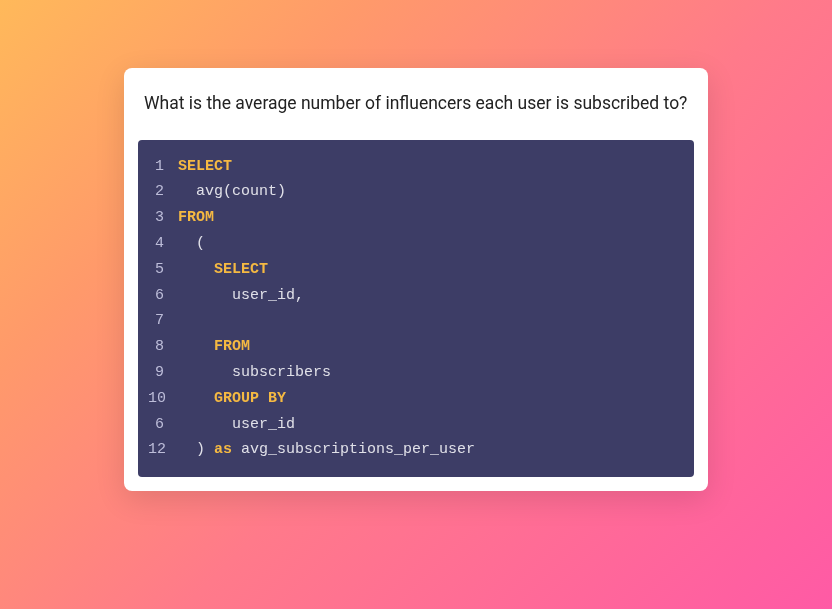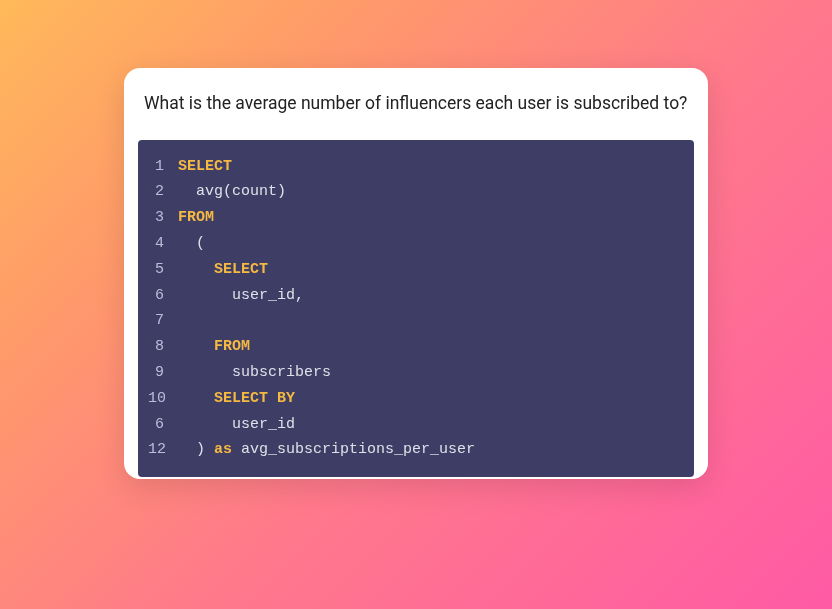--- a/index.html
+++ b/index.html
@@ -8,23 +8,23 @@
     background: linear-gradient(135deg, #ffb95a 0%, #ff9a6a 25%, #ff7a8a 55%, #ff5aa5 100%);
     font-family: -apple-system, BlinkMacSystemFont, "Segoe UI", Roboto, sans-serif;
     display: flex;
     align-items: flex-start;
     justify-content: center;
   }
   .card {
     margin-top: 68px;
     width: 584px;
     background: #fff;
-    border-radius: 16px;
+    border-radius: 8px;
     box-shadow: 0 8px 30px rgba(0,0,0,0.12);
-    padding: 18px 14px 2px 14px;
+    padding: 18px 14px 14px 14px;
   }
   .question {
     font-size: 17.5px;
     color: #222;
     font-weight: 400;
     padding: 6px 6px 24px 6px;
     line-height: 1.35;
   }
   .code-panel {
     background: #3d3d66;
@@ -61,17 +61,17 @@
   <div class="code-panel" id="code-panel">
       <div class="code-line"><span class="gutter">1</span><span class="code"><span class="kw">SELECT</span></span></div>
       <div class="code-line"><span class="gutter">2</span><span class="code"><span class="txt">  avg</span><span class="txt">(</span><span class="txt">count</span><span class="txt">)</span></span></div>
       <div class="code-line"><span class="gutter">3</span><span class="code"><span class="kw">FROM</span></span></div>
       <div class="code-line"><span class="gutter">4</span><span class="code"><span class="txt">  (</span></span></div>
       <div class="code-line"><span class="gutter">5</span><span class="code"><span class="txt">    </span><span class="kw">SELECT</span></span></div>
       <div class="code-line"><span class="gutter">6</span><span class="code"><span class="txt">      user_id,</span></span></div>
       <div class="code-line"><span class="gutter">7</span></div>
       <div class="code-line"><span class="gutter">8</span><span class="code"><span class="txt">    </span><span class="kw">FROM</span></span></div>
       <div class="code-line"><span class="gutter">9</span><span class="code"><span class="txt">      subscribers</span></span></div>
-      <div class="code-line"><span class="gutter">10</span><span class="code"><span class="txt">    </span><span class="kw">SELECT BY</span></span></div>
+      <div class="code-line"><span class="gutter">10</span><span class="code"><span class="txt">    </span><span class="kw">GROUP BY</span></span></div>
       <div class="code-line"><span class="gutter">6</span><span class="code"><span class="txt">      user_id</span></span></div>
       <div class="code-line"><span class="gutter">12</span><span class="code"><span class="txt">  ) </span><span class="kw2">as</span><span class="txt"> avg_subscriptions_per_user</span></span></div>
     </div>
 </div>
 
 </body></html>

